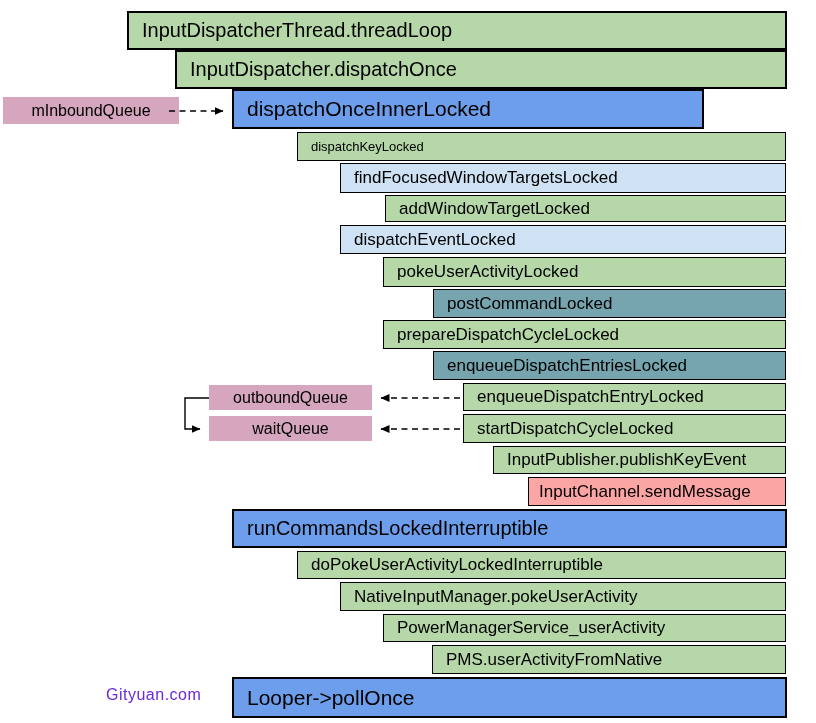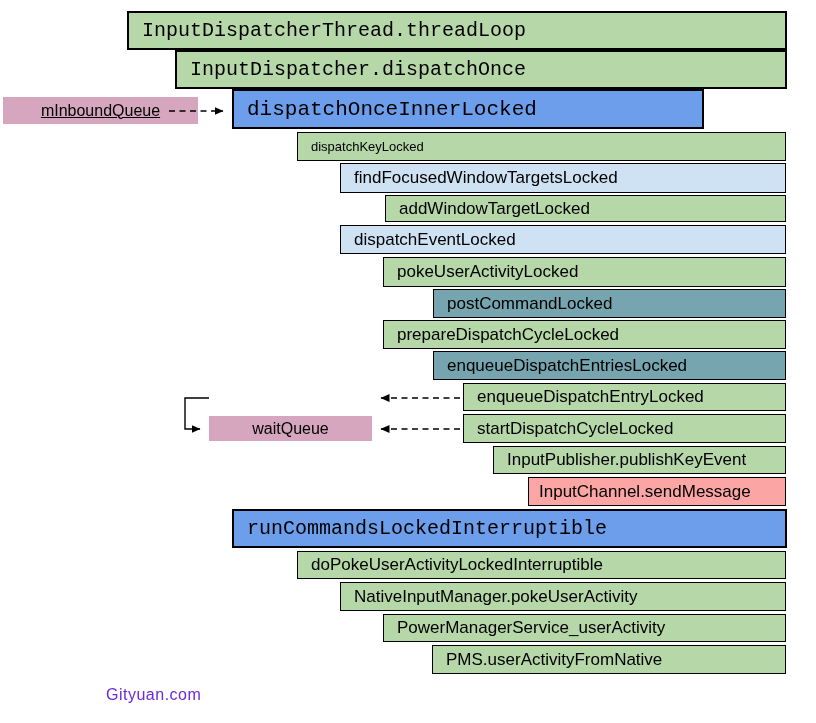--- a/index.html
+++ b/index.html
@@ -1,20 +1,20 @@
 <!DOCTYPE html>
 <html><head>
 <meta charset="utf-8">
 <style>
   html,body{margin:0;padding:0;background:#ffffff;}
   #stage{position:relative;width:816px;height:723px;background:#ffffff;overflow:hidden;
          font-family:"Liberation Sans",sans-serif;color:#000;}
   .box{position:absolute;box-sizing:border-box;border:1.5px solid #000;
        display:flex;align-items:center;padding-left:13px;white-space:nowrap;overflow:hidden;}
-  .lg{border-width:2px;font-size:20px;font-family:Liberation Mono, monospace;}
+  .lg{border-width:2px;font-size:20px;}
   .xl{font-size:21px;}
   .sm{font-size:17px;}
   .xs{font-size:13px;}
   .green{background:#b6d7a8;}
   .blue{background:#6d9eeb;}
   .lightblue{background:#cfe2f3;}
   .teal{background:#76a5af;}
   .yellow{background:#fca5a5;}
   .queue{position:absolute;box-sizing:border-box;background:#d5a6bd;border:none;
          display:flex;align-items:center;justify-content:center;font-size:16px;white-space:nowrap;}
@@ -28,59 +28,61 @@
 <body>
 
 <div id="stage">
 
   <div class="box green lg" style="left:127px;top:11px;width:660px;height:39px;">InputDispatcherThread.threadLoop</div>
 
   <div class="box green lg" style="left:175px;top:50px;width:612px;height:39px;">InputDispatcher.dispatchOnce</div>
 
   <div class="box blue lg xl" style="left:232px;top:89px;width:472px;height:40px;">dispatchOnceInnerLocked</div>
 
-  <div class="queue" style="left:3px;top:97px;width:195px;height:27px;text-decoration:underline;">mInboundQueue</div>
+  <div class="queue" style="left:3px;top:97px;width:176px;height:27px;">mInboundQueue</div>
 
   <div class="box green xs" style="left:297px;top:132px;width:489px;height:29px;">dispatchKeyLocked</div>
 
   <div class="box lightblue sm" style="left:340px;top:163px;width:446px;height:30px;">findFocusedWindowTargetsLocked</div>
 
   <div class="box green sm" style="left:385px;top:195px;width:401px;height:27px;">addWindowTargetLocked</div>
 
   <div class="box lightblue sm" style="left:340px;top:225px;width:446px;height:29px;">dispatchEventLocked</div>
 
   <div class="box green sm" style="left:383px;top:257px;width:403px;height:30px;">pokeUserActivityLocked</div>
 
   <div class="box teal sm" style="left:433px;top:289px;width:353px;height:29px;">postCommandLocked</div>
 
   <div class="box green sm" style="left:383px;top:320px;width:403px;height:29px;">prepareDispatchCycleLocked</div>
 
   <div class="box teal sm" style="left:433px;top:351px;width:353px;height:29px;">enqueueDispatchEntriesLocked</div>
 
   <div class="box green sm" style="left:463px;top:383px;width:323px;height:28px;">enqueueDispatchEntryLocked</div>
 
+  <div class="queue" style="left:209px;top:385px;width:163px;height:25px;">outboundQueue</div>
 
   <div class="box green sm" style="left:463px;top:414px;width:323px;height:29px;">startDispatchCycleLocked</div>
 
   <div class="queue" style="left:209px;top:416px;width:163px;height:25px;">waitQueue</div>
 
   <div class="box green sm" style="left:493px;top:446px;width:293px;height:28px;">InputPublisher.publishKeyEvent</div>
 
   <div class="box yellow sm" style="left:528px;top:477px;width:258px;height:29px;padding-left:10px;">InputChannel.sendMessage</div>
 
   <div class="box blue lg" style="left:232px;top:509px;width:555px;height:39px;">runCommandsLockedInterruptible</div>
 
   <div class="box green sm" style="left:297px;top:551px;width:489px;height:28px;">doPokeUserActivityLockedInterruptible</div>
 
   <div class="box green sm" style="left:340px;top:582px;width:446px;height:29px;">NativeInputManager.pokeUserActivity</div>
 
   <div class="box green sm" style="left:383px;top:614px;width:403px;height:28px;">PowerManagerService_userActivity</div>
 
   <div class="box green sm" style="left:432px;top:645px;width:354px;height:29px;">PMS.userActivityFromNative</div>
 
+  <div class="box blue lg xl" style="left:232px;top:677px;width:555px;height:41px;">Looper-&gt;pollOnce</div>
 
   <div class="watermark">Gityuan.com</div>
 
   <svg id="arrow-layer" width="816" height="723" viewBox="0 0 816 723">
     <defs>
       <marker id="arr" markerWidth="10" markerHeight="8" refX="8.5" refY="4" orient="auto" markerUnits="userSpaceOnUse">
         <path d="M0,0 L9,4 L0,8 z" fill="#000"></path>
       </marker>
     </defs>
     <path class="dash" d="M169,111 H223" marker-end="url(#arr)"></path>

